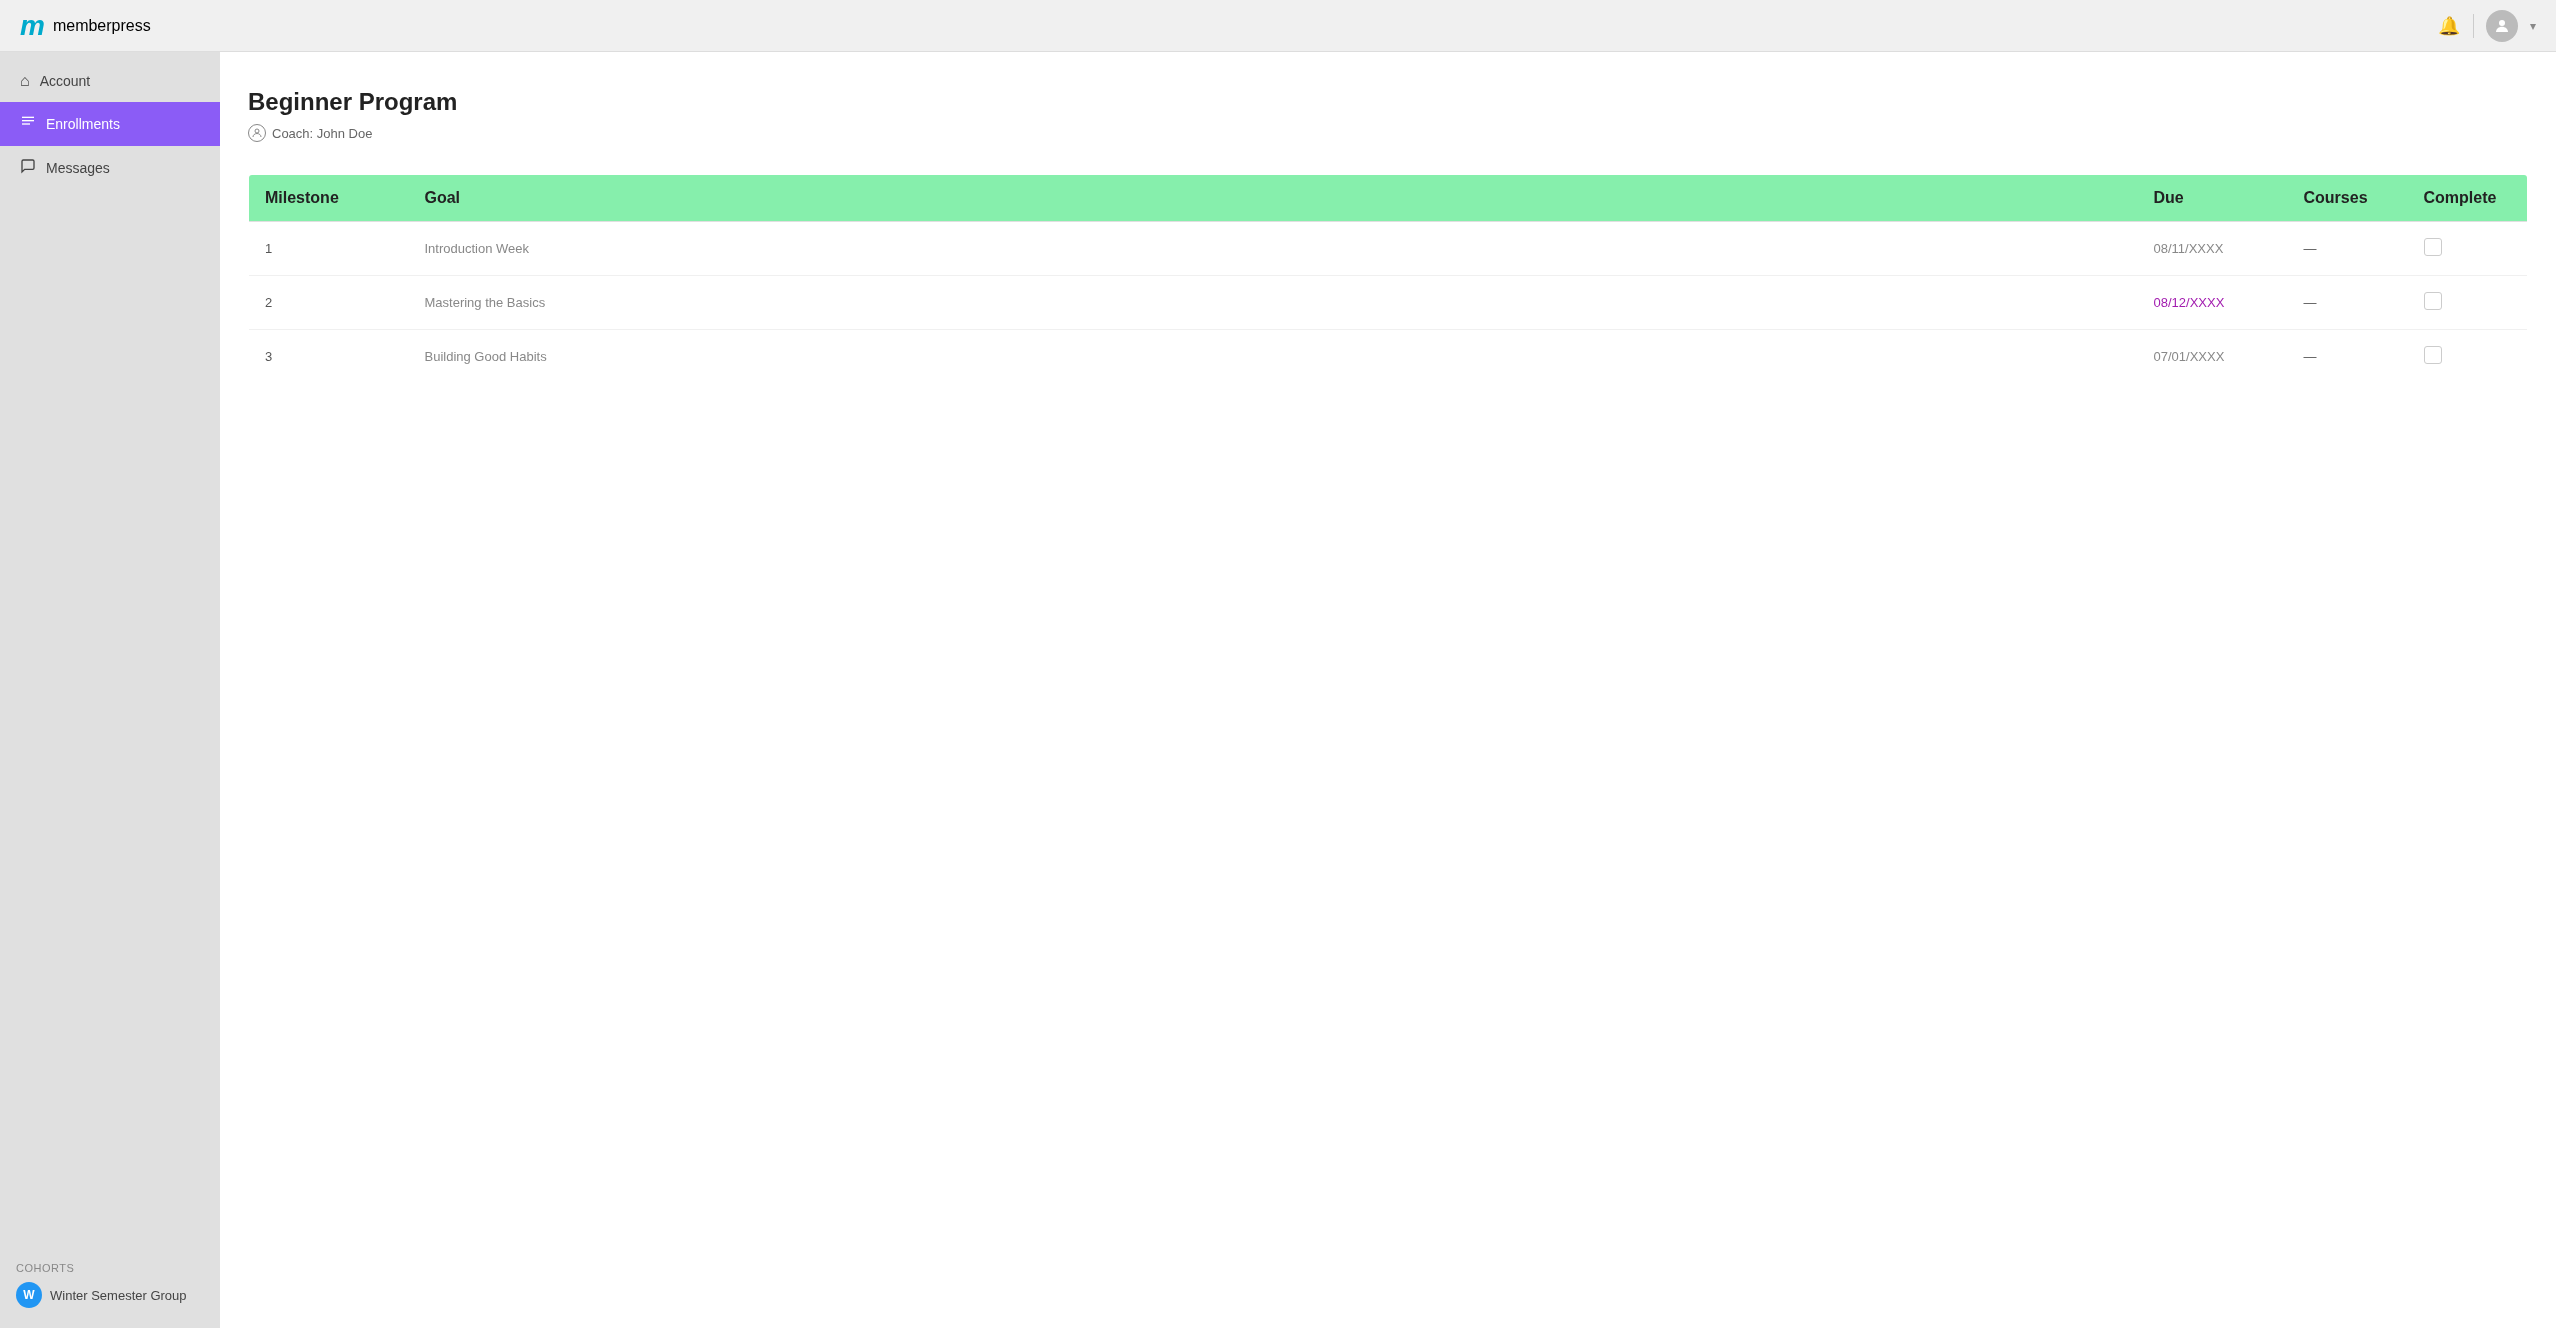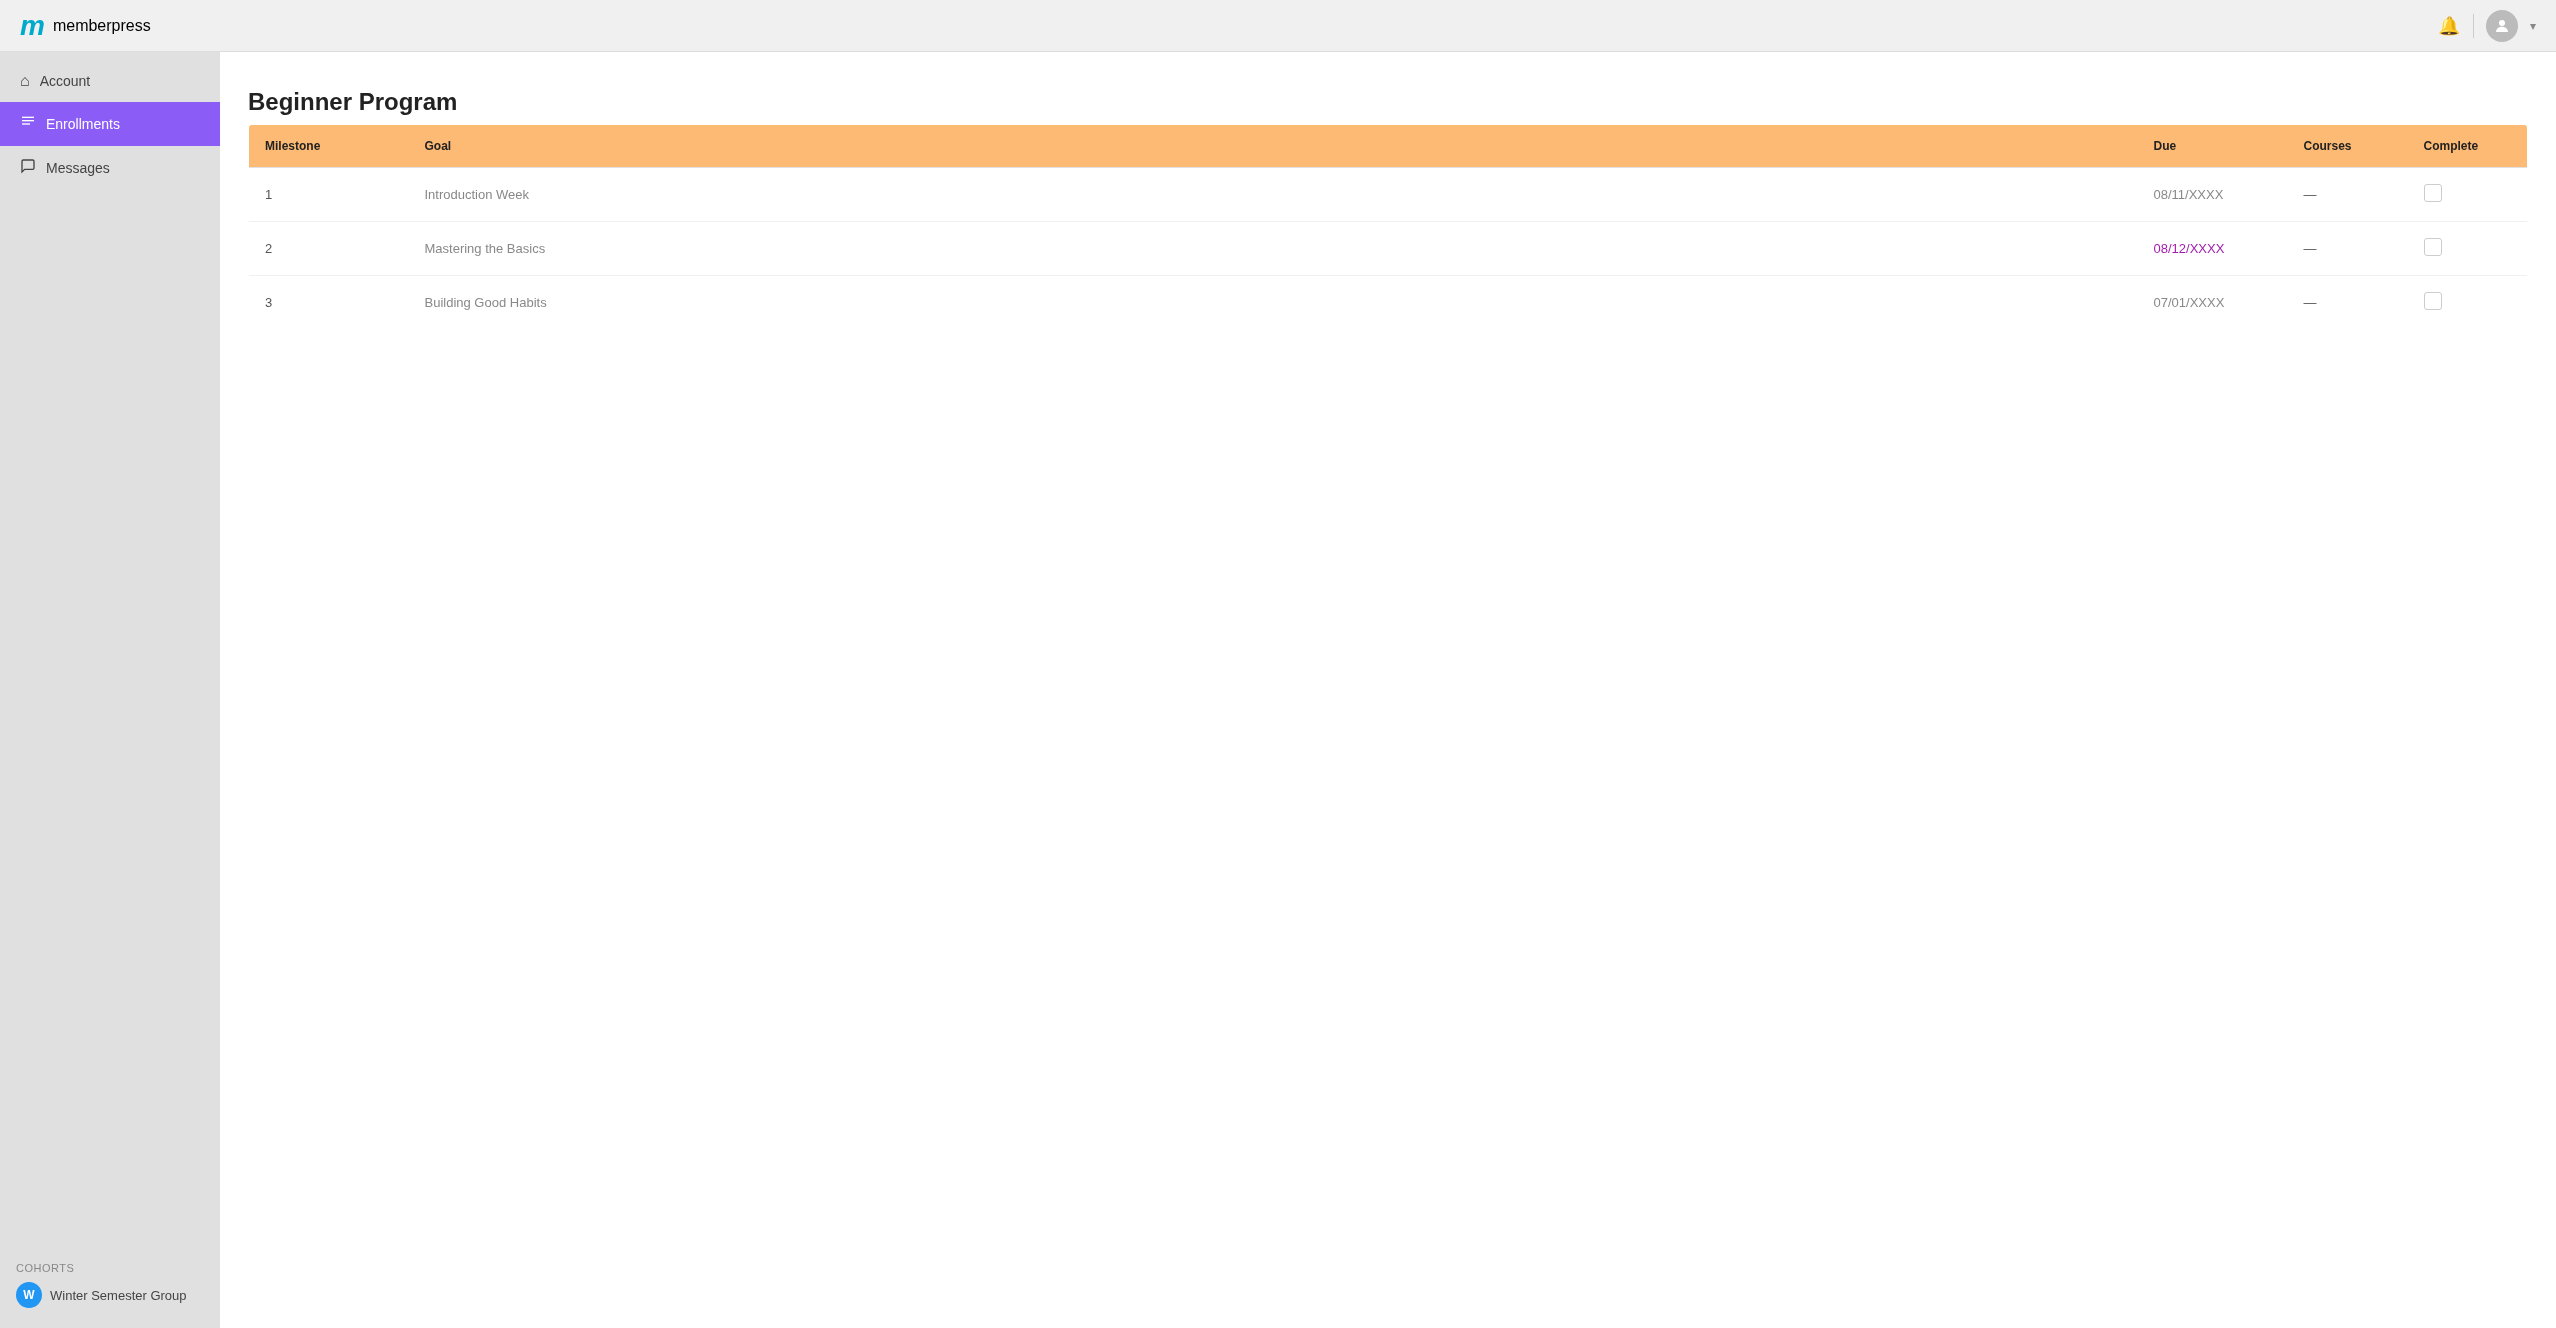--- a/index.html
+++ b/index.html
@@ -215,25 +215,25 @@
     .data-table {
       width: 100%;
       border-collapse: collapse;
       border: 1px solid #e0e0e0;
       border-radius: 4px;
       overflow: hidden;
     }
     .data-table th {
       text-align: left;
       padding: 14px 16px;
-      font-size: 12px;
+      font-size: 16px;
       font-weight: 600;
       color: #222;
       border-bottom: 1px solid #e0e0e0;
-      background: #fdba74;
+      background: #86efac;
     }
     .data-table td {
       padding: 16px 16px;
       font-size: 13px;
       color: #555;
       border-bottom: 1px solid #f0f0f0;
     }
     .data-table tr:last-child td {
       border-bottom: none;
     }
@@ -304,20 +304,29 @@
       <div class="cohorts-label">Cohorts</div>
       <div class="cohort-item">
         <div class="cohort-avatar">W</div>
         <span class="cohort-name">Winter Semester Group</span>
       </div>
     </div>
   </div>
 
   <div class="main-content">
     <h1 class="page-title">Beginner Program</h1>
+    <div class="coach-info">
+      <div class="coach-icon">
+        <svg width="12" height="12" viewBox="0 0 24 24" fill="none" stroke="#888" stroke-width="2">
+            <circle cx="12" cy="8" r="4"></circle>
+            <path d="M4 20c0-4 3.6-7 8-7s8 3 8 7"></path>
+          </svg>
+      </div>
+      <span>Coach: John Doe</span>
+    </div>
 
 
     <table class="data-table">
       <thead>
         <tr>
           <th class="col-milestone">Milestone</th>
           <th class="col-goal">Goal</th>
           <th class="col-due">Due</th>
           <th class="col-courses">Courses</th>
           <th class="col-complete">Complete</th>

